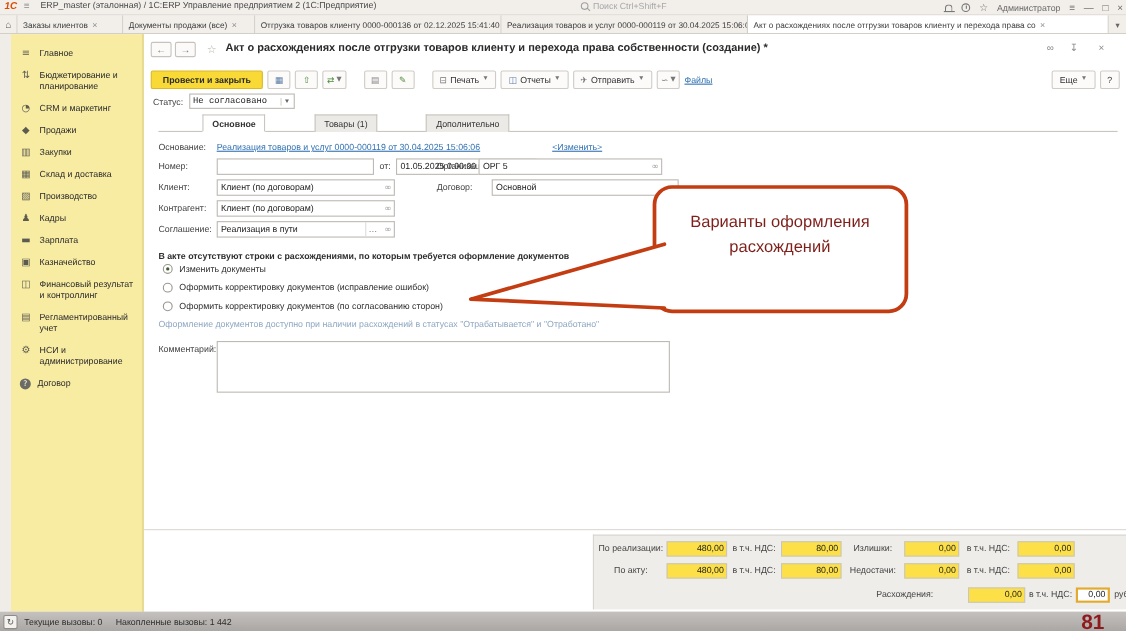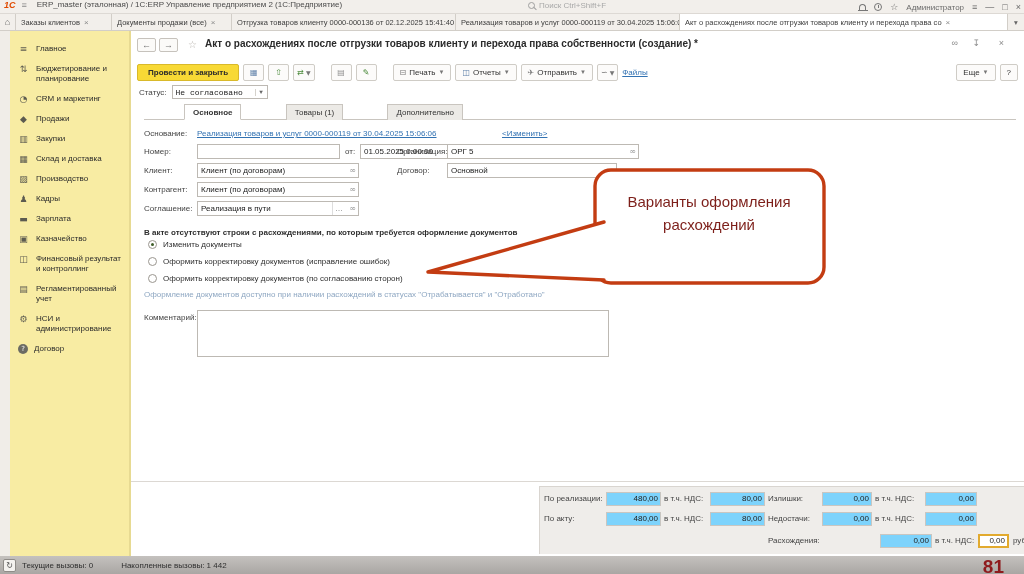--- a/index.html
+++ b/index.html
@@ -95,38 +95,38 @@
   .rad.checked::after{ content:""; position:absolute; left:2px; top:2px; width:3px; height:3px;
                        border-radius:50%; background:#3f5e2a; }
   .hint{ position:absolute; left:13px; top:259px; font-size:8px; color:#8ea7c2; }
   .comment-box{ position:absolute; left:66px; top:279px; width:412px; height:47px; border:1px solid #bdb9b3; background:#fff; }
 
   
   .sep{ position:absolute; left:0; right:0; top:450px; border-top:1px solid #dcd8d3; }
   .totals{ position:absolute; left:408px; top:455px; width:485px; height:68px; background:#efedea;
            border-top:1px solid #d9d5d0; border-left:1px solid #d9d5d0; }
   .t-row{ position:absolute; left:4px; right:0; height:14px; }
-  .t-lbl{ position:absolute; font-size:8px; color:#444; text-align:left; line-height:14px; white-space:nowrap;}
-  .t-fld{ position:absolute; height:14px; background:#7dd3fc; border:1px solid #c9c6c1; font-size:8px;
+  .t-lbl{ position:absolute; font-size:8px; color:#444; text-align:center; line-height:14px; white-space:nowrap;}
+  .t-fld{ position:absolute; height:14px; background:#fde047; border:1px solid #c9c6c1; font-size:8px;
           text-align:right; padding:0 2px; line-height:12px; color:#222; }
   .t-fld.hl{ border:2px solid #e2aa2e; background:#fff; line-height:10px; }
   .r1{top:5px} .r2{top:25px} .r3{top:47px}
   .p1{left:0;width:59px} .p2{left:62px;width:55px} .p3{left:120px;width:43px} .p4{left:166px;width:55px}
   .p5{left:224px;width:51px} .p6{left:278px;width:50px} .p7{left:331px;width:47px} .p8{left:381px;width:52px}
   .p5b{left:224px;width:109px} .p6b{left:336px;width:52px} .p7b{left:391px;width:40px} .p8b{left:434px;width:31px}
   .cur{ position:absolute; left:469px; font-size:8px; color:#444; line-height:14px; }
 
   
   .statusbar{ position:absolute; left:0; bottom:0; width:100%; height:18px;
               background:linear-gradient(#c4c1be,#a9a6a3); display:flex; align-items:center;
               font-size:8px; color:#2f2f2f; }
   .sb-ic{ width:13px; height:13px; background:#f4f2ef; border:1px solid #8f8c88; border-radius:2px;
           margin:0 6px 0 3px; text-align:center; font-size:8px; line-height:12px; color:#555;
           font-family:"DejaVu Sans",sans-serif; }
-  .sb-txt{ margin-right:28px; }
+  .sb-txt{ margin-right:12px; }
   .page-num{ position:absolute; right:20px; top:0px; font-size:19px; font-weight:bold; color:#8e1a1d; }
 
   
   .callout-svg{ position:absolute; left:420px; top:162px; width:410px; height:128px; z-index:50; }
   .callout-text{ position:absolute; left:613px; top:190px; width:192px; z-index:51; text-align:center;
                  font-size:15px; line-height:23px; color:#7d1f1a; }
 </style>
 </head>
 <body>
 
@@ -314,21 +314,21 @@
 
     <span class="flabel" style="left:13px;top:98px">Основание:</span>
     <span class="flink" style="left:66px;top:98px">Реализация товаров и услуг 0000-000119 от 30.04.2025 15:06:06</span>
     <span class="flink" style="left:371px;top:98px">&lt;Изменить&gt;</span>
 
     <span class="flabel" style="left:13px;top:116px">Номер:</span>
     <span class="fld" style="left:66px;top:113px;width:143px"></span>
     <span class="flabel" style="left:214px;top:116px">от:</span>
     <span class="fld" style="left:229px;top:113px;width:128px"><span>01.05.2025  0:00:00</span><span class="cal">▦</span></span>
     <span class="flabel" style="left:266px;top:116px;left:266px">Организация:</span>
-    <span class="fld" style="left:316px;top:113px;width:192px"><span>ОРГ 5</span><span class="chain">∞</span></span>
+    <span class="fld" style="left:304px;top:113px;width:167px"><span>ОРГ 5</span><span class="chain">∞</span></span>
 
     <span class="flabel" style="left:13px;top:135px">Клиент:</span>
     <span class="fld" style="left:66px;top:132px;width:162px"><span>Клиент (по договорам)</span><span class="chain">∞</span></span>
     <span class="flabel" style="left:266px;top:135px">Договор:</span>
     <span class="fld" style="left:316px;top:132px;width:170px"><span>Основной</span><span class="chain">∞</span></span>
 
     <span class="flabel" style="left:13px;top:154px">Контрагент:</span>
     <span class="fld" style="left:66px;top:151px;width:162px"><span>Клиент (по договорам)</span><span class="chain">∞</span></span>
 
     <span class="flabel" style="left:13px;top:173px">Соглашение:</span>

